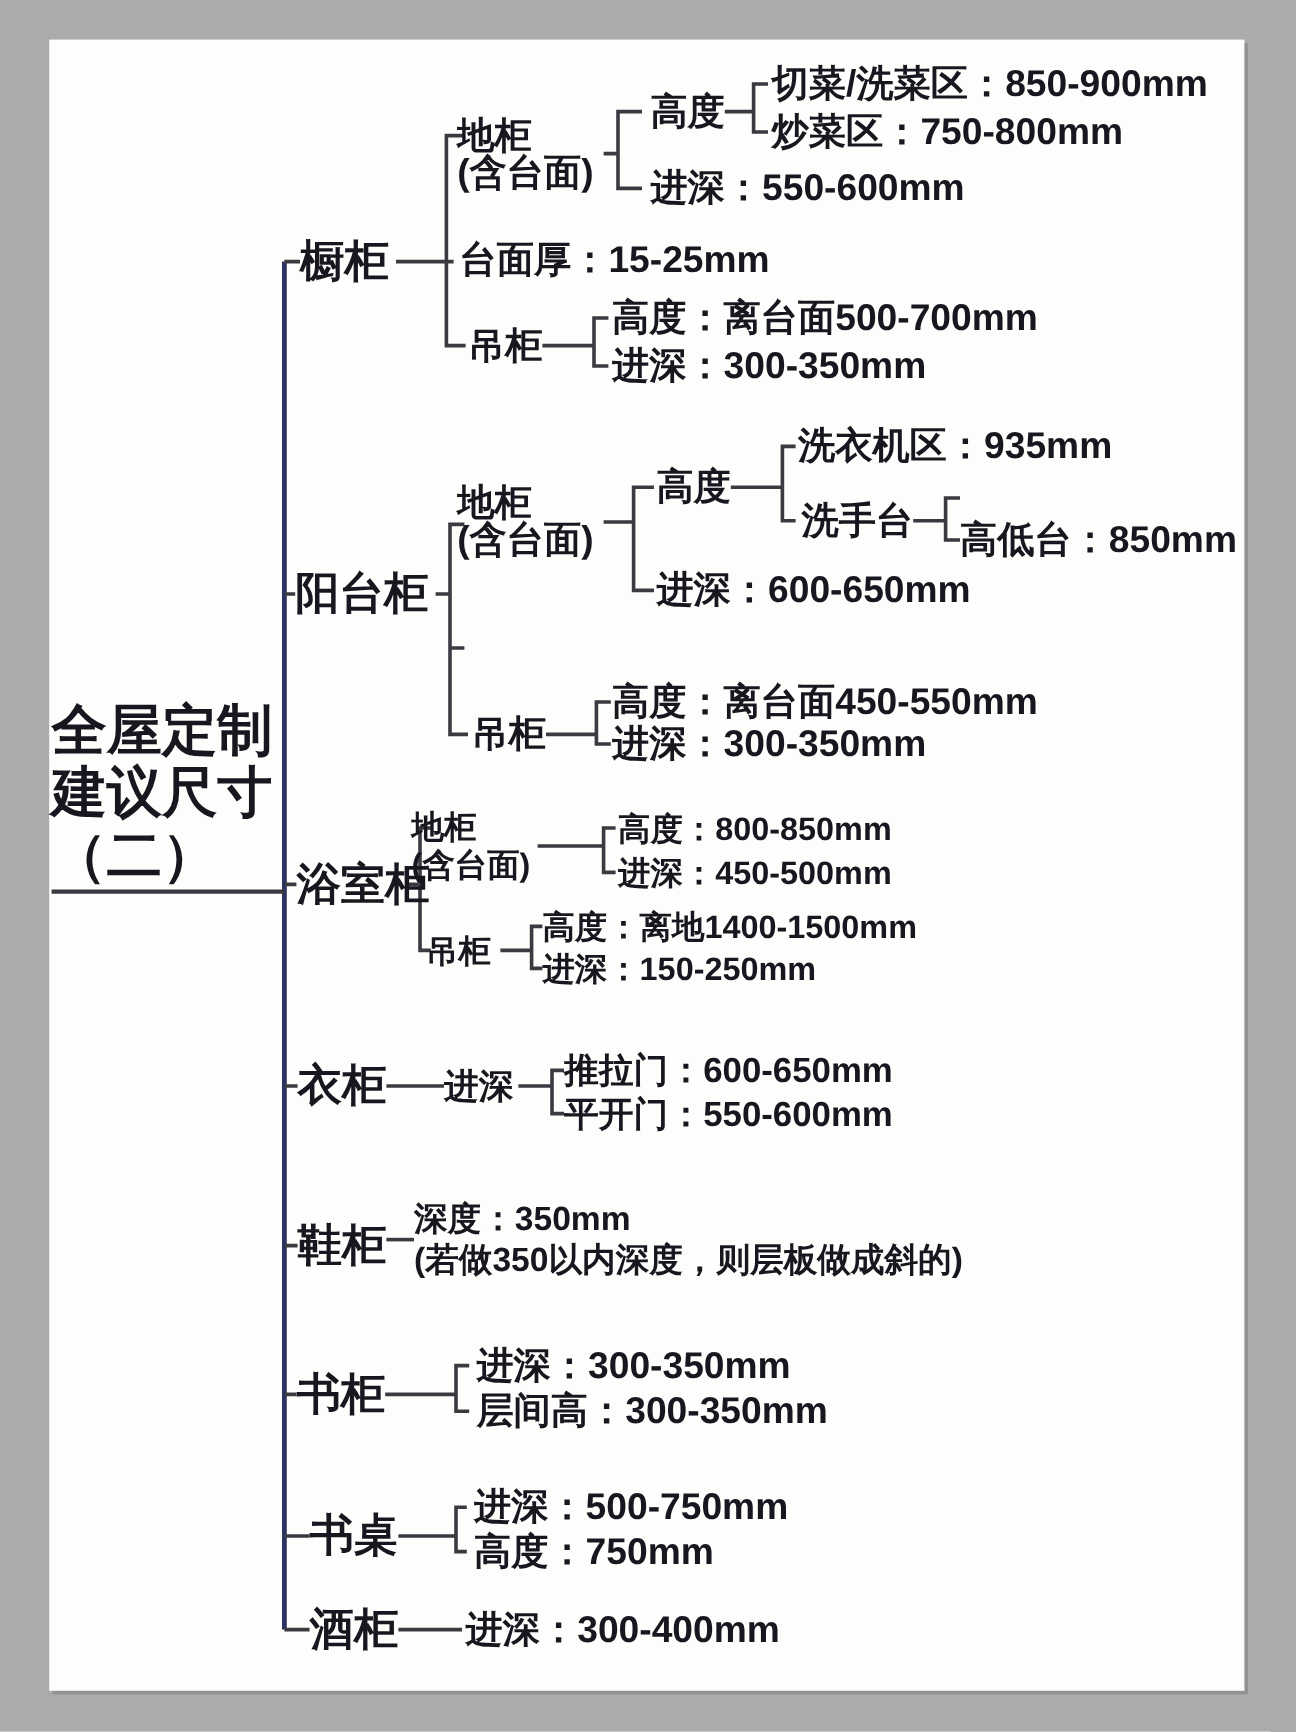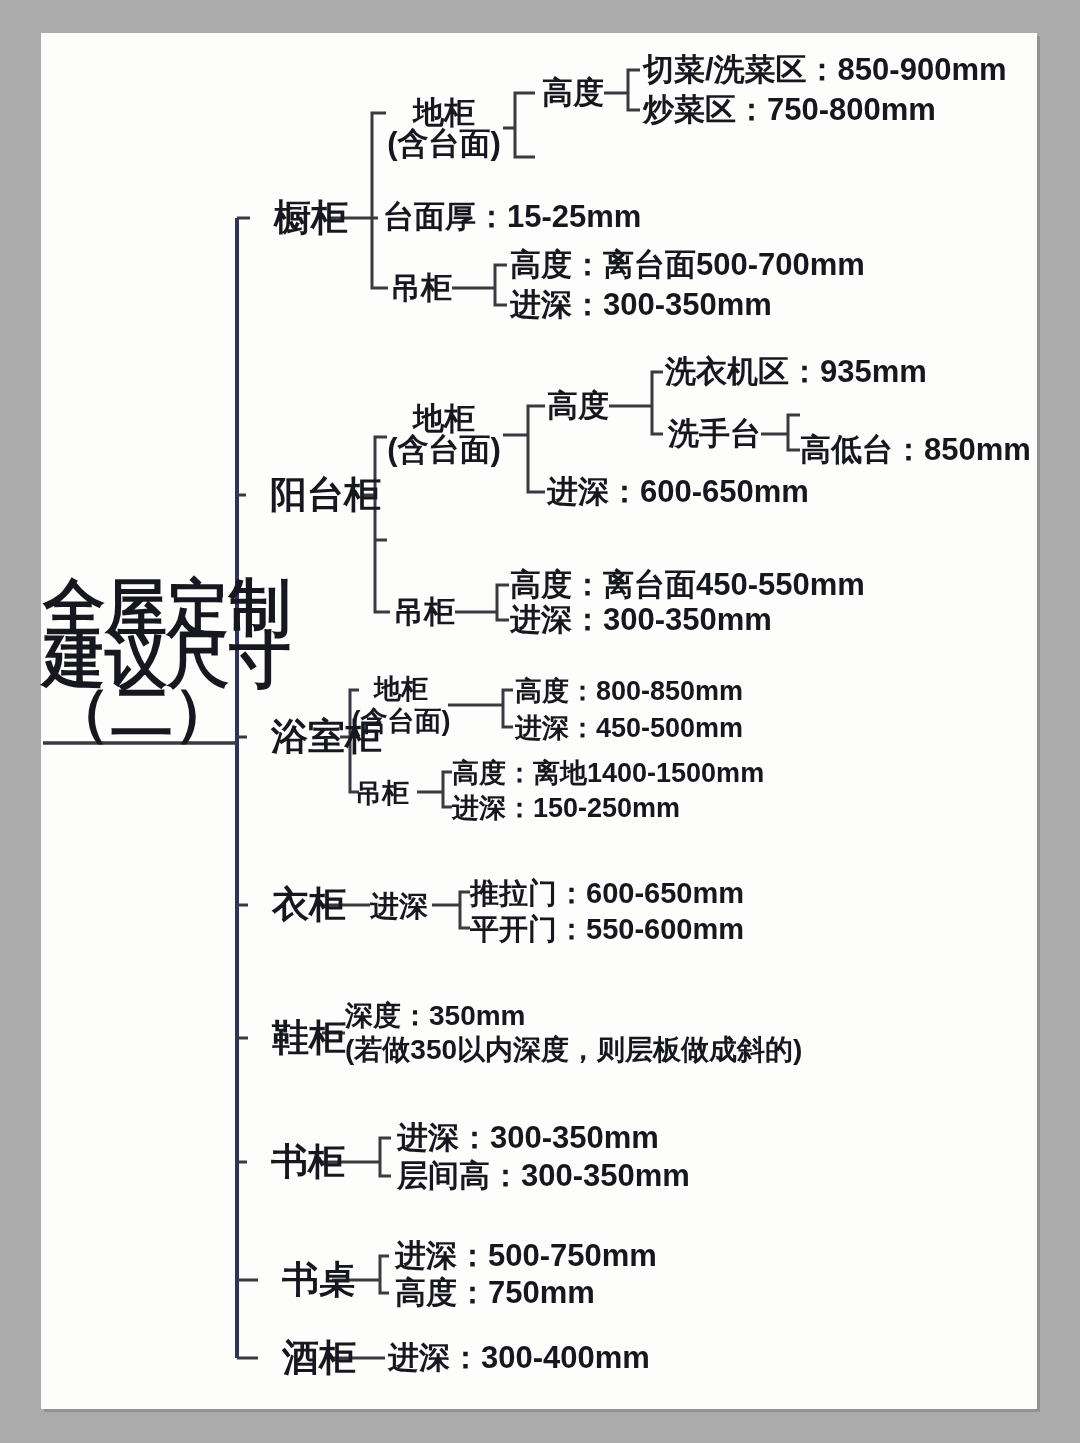--- a/index.html
+++ b/index.html
@@ -12,25 +12,25 @@
   .paper{
     position:absolute;left:41px;top:33px;width:996px;height:1376px;
     background:#fdfdfb;
     box-shadow:3px 3px 0 #929290;
   }
   svg.connectors{position:absolute;left:0;top:0;}
   .t{
     position:absolute;white-space:nowrap;font-weight:700;color:#17171f;
     letter-spacing:0px;
   }
-  .root-title{font-size:62px;line-height:52px;text-align:right;}
+  .root-title{font-size:46px;line-height:52px;text-align:left;}
   .root-title .ln{display:block;line-height:52px;}
-  .branch{font-size:37px;line-height:42px;margin-left:24px;}
+  .branch{font-size:37px;line-height:42px;}
   .node,.val{font-size:31px;line-height:36px;}
-  .two{text-align:center;}
+  .two{text-align:left;}
   .two .ln{display:block;font-size:31px;line-height:31px;font-weight:700;}
   .two27 .ln{font-size:27px;line-height:32px;}
   .fs29{font-size:29px;line-height:34px;}
   .fs27{font-size:27px;line-height:32px;}
   .fs28{font-size:28px;line-height:33px;}
   .fs24{font-size:28px;line-height:30px;}
 </style>
 </head>
 <body>
 
@@ -68,20 +68,21 @@
   </div>
 
   <div class="t branch" style="left:209px;top:164px">橱柜</div>
   <div class="t two" style="left:340px;top:64px;width:126px">
     <span class="ln">地柜</span>
     <span class="ln">(含台面)</span>
   </div>
   <div class="t node" style="left:501px;top:42px">高度</div>
   <div class="t val" style="left:602px;top:19px">切菜/洗菜区：850-900mm</div>
   <div class="t val" style="left:602px;top:59px">炒菜区：750-800mm</div>
+  <div class="t val" style="left:501px;top:106px">进深：550-600mm</div>
   <div class="t val" style="left:342px;top:166px">台面厚：15-25mm</div>
   <div class="t node" style="left:349px;top:237px">吊柜</div>
   <div class="t val" style="left:469px;top:214px">高度：离台面500-700mm</div>
   <div class="t val" style="left:469px;top:254px">进深：300-350mm</div>
 
   <div class="t branch" style="left:205px;top:441px">阳台柜</div>
   <div class="t two" style="left:340px;top:370px;width:126px">
     <span class="ln">地柜</span>
     <span class="ln">(含台面)</span>
   </div>

